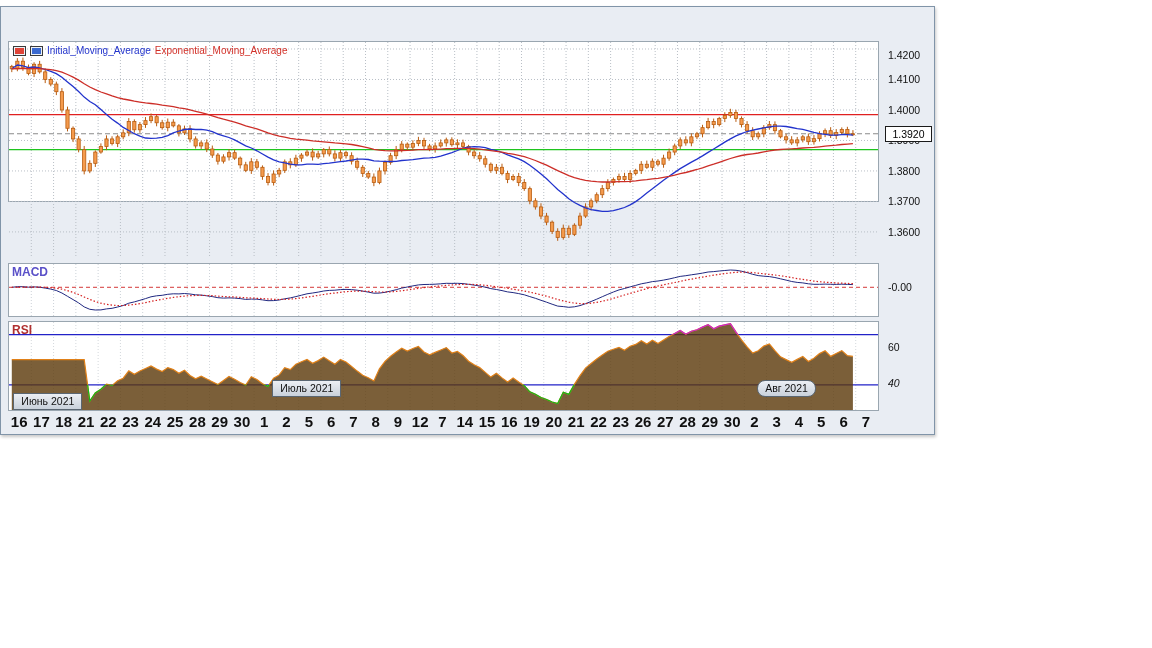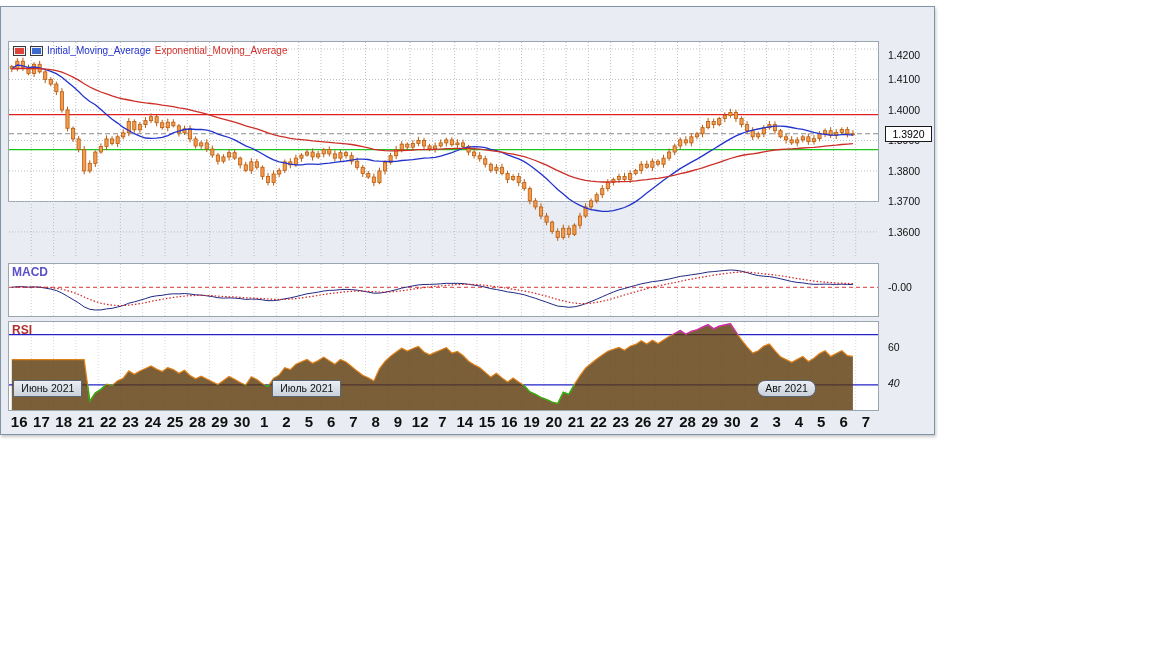--- a/index.html
+++ b/index.html
@@ -514,21 +514,21 @@
               <rect x="0" y="62.85714285714286" width="869" height="25.14285714285714"></rect>
             </clipPath>
             <clipPath id="clip-over">
               <rect x="0" y="0" width="869" height="12.571428571428571"></rect>
             </clipPath>
           </defs>
           <path d="M2.8,37.7 L 8.4,37.7 L 13.9,37.7 L 19.5,37.7 L 25.1,37.7 L 30.6,37.7 L 36.2,37.7 L 41.8,37.7 L 47.3,37.7 L 52.9,37.7 L 58.5,37.7 L 64.1,37.7 L 69.6,37.7 L 75.2,37.7 L 80.8,79.2 L 86.3,71.0 L 91.9,67.2 L 97.5,62.1 L 103.1,63.4 L 108.6,58.8 L 114.2,56.2 L 119.8,48.9 L 125.3,52.3 L 130.9,49.0 L 136.5,46.5 L 142.0,44.0 L 147.6,47.1 L 153.2,49.5 L 158.8,45.6 L 164.3,47.6 L 169.9,51.3 L 175.5,48.2 L 181.0,53.4 L 186.6,56.7 L 192.2,54.1 L 197.8,57.0 L 203.3,59.8 L 208.9,62.5 L 214.5,58.4 L 220.0,54.4 L 225.6,57.3 L 231.2,60.5 L 236.7,63.0 L 242.3,54.7 L 247.9,57.5 L 253.5,61.8 L 259.0,64.4 L 264.6,56.2 L 270.2,52.9 L 275.7,45.7 L 281.3,47.6 L 286.9,42.2 L 292.5,39.8 L 298.0,37.4 L 303.6,41.2 L 309.2,38.6 L 314.7,35.1 L 320.3,38.8 L 325.9,42.3 L 331.4,37.4 L 337.0,40.0 L 342.6,44.5 L 348.2,49.1 L 353.7,53.3 L 359.3,55.7 L 364.9,59.0 L 370.4,46.8 L 376.0,39.4 L 381.6,34.2 L 387.2,29.9 L 392.7,26.3 L 398.3,29.1 L 403.9,26.5 L 409.4,24.5 L 415.0,30.0 L 420.6,32.9 L 426.1,30.4 L 431.7,28.0 L 437.3,25.6 L 442.9,31.0 L 448.4,29.4 L 454.0,33.5 L 459.6,39.2 L 465.1,42.8 L 470.7,45.6 L 476.3,50.4 L 481.8,55.1 L 487.4,51.2 L 493.0,55.9 L 498.6,60.0 L 504.1,56.0 L 509.7,60.1 L 515.3,63.8 L 520.8,69.8 L 526.4,72.3 L 532.0,75.5 L 537.6,77.5 L 543.1,80.0 L 548.7,81.5 L 554.3,70.2 L 559.8,72.4 L 565.4,62.4 L 571.0,53.7 L 576.5,46.1 L 582.1,41.5 L 587.7,37.1 L 593.3,33.0 L 598.8,29.2 L 604.4,27.3 L 610.0,25.4 L 615.5,28.2 L 621.1,24.3 L 626.7,22.4 L 632.3,18.8 L 637.8,22.0 L 643.4,18.3 L 649.0,21.6 L 654.5,17.9 L 660.1,14.5 L 665.7,11.4 L 671.2,8.5 L 676.8,12.2 L 682.4,9.2 L 688.0,7.8 L 693.5,5.1 L 699.1,2.7 L 704.7,6.8 L 710.2,4.1 L 715.8,2.9 L 721.4,1.7 L 727.0,10.2 L 732.5,17.9 L 738.1,24.8 L 743.7,31.1 L 749.2,28.7 L 754.8,24.1 L 760.4,22.0 L 765.9,28.7 L 771.5,34.8 L 777.1,37.6 L 782.7,40.4 L 788.2,37.4 L 793.8,34.5 L 799.4,39.4 L 804.9,36.3 L 810.5,31.6 L 816.1,28.8 L 821.7,34.4 L 827.2,31.5 L 832.8,28.6 L 838.4,33.7 L 843.9,34.4" fill="none" stroke="#16b816" stroke-width="1.2" clip-path="url(#clip-under)"></path>
           <path d="M2.8,37.7 L 8.4,37.7 L 13.9,37.7 L 19.5,37.7 L 25.1,37.7 L 30.6,37.7 L 36.2,37.7 L 41.8,37.7 L 47.3,37.7 L 52.9,37.7 L 58.5,37.7 L 64.1,37.7 L 69.6,37.7 L 75.2,37.7 L 80.8,79.2 L 86.3,71.0 L 91.9,67.2 L 97.5,62.1 L 103.1,63.4 L 108.6,58.8 L 114.2,56.2 L 119.8,48.9 L 125.3,52.3 L 130.9,49.0 L 136.5,46.5 L 142.0,44.0 L 147.6,47.1 L 153.2,49.5 L 158.8,45.6 L 164.3,47.6 L 169.9,51.3 L 175.5,48.2 L 181.0,53.4 L 186.6,56.7 L 192.2,54.1 L 197.8,57.0 L 203.3,59.8 L 208.9,62.5 L 214.5,58.4 L 220.0,54.4 L 225.6,57.3 L 231.2,60.5 L 236.7,63.0 L 242.3,54.7 L 247.9,57.5 L 253.5,61.8 L 259.0,64.4 L 264.6,56.2 L 270.2,52.9 L 275.7,45.7 L 281.3,47.6 L 286.9,42.2 L 292.5,39.8 L 298.0,37.4 L 303.6,41.2 L 309.2,38.6 L 314.7,35.1 L 320.3,38.8 L 325.9,42.3 L 331.4,37.4 L 337.0,40.0 L 342.6,44.5 L 348.2,49.1 L 353.7,53.3 L 359.3,55.7 L 364.9,59.0 L 370.4,46.8 L 376.0,39.4 L 381.6,34.2 L 387.2,29.9 L 392.7,26.3 L 398.3,29.1 L 403.9,26.5 L 409.4,24.5 L 415.0,30.0 L 420.6,32.9 L 426.1,30.4 L 431.7,28.0 L 437.3,25.6 L 442.9,31.0 L 448.4,29.4 L 454.0,33.5 L 459.6,39.2 L 465.1,42.8 L 470.7,45.6 L 476.3,50.4 L 481.8,55.1 L 487.4,51.2 L 493.0,55.9 L 498.6,60.0 L 504.1,56.0 L 509.7,60.1 L 515.3,63.8 L 520.8,69.8 L 526.4,72.3 L 532.0,75.5 L 537.6,77.5 L 543.1,80.0 L 548.7,81.5 L 554.3,70.2 L 559.8,72.4 L 565.4,62.4 L 571.0,53.7 L 576.5,46.1 L 582.1,41.5 L 587.7,37.1 L 593.3,33.0 L 598.8,29.2 L 604.4,27.3 L 610.0,25.4 L 615.5,28.2 L 621.1,24.3 L 626.7,22.4 L 632.3,18.8 L 637.8,22.0 L 643.4,18.3 L 649.0,21.6 L 654.5,17.9 L 660.1,14.5 L 665.7,11.4 L 671.2,8.5 L 676.8,12.2 L 682.4,9.2 L 688.0,7.8 L 693.5,5.1 L 699.1,2.7 L 704.7,6.8 L 710.2,4.1 L 715.8,2.9 L 721.4,1.7 L 727.0,10.2 L 732.5,17.9 L 738.1,24.8 L 743.7,31.1 L 749.2,28.7 L 754.8,24.1 L 760.4,22.0 L 765.9,28.7 L 771.5,34.8 L 777.1,37.6 L 782.7,40.4 L 788.2,37.4 L 793.8,34.5 L 799.4,39.4 L 804.9,36.3 L 810.5,31.6 L 816.1,28.8 L 821.7,34.4 L 827.2,31.5 L 832.8,28.6 L 838.4,33.7 L 843.9,34.4" fill="none" stroke="#cc22cc" stroke-width="1.2" clip-path="url(#clip-over)"></path>
         </svg>
       <span class="plabel" id="rsi-lab">RSI</span>
-    <span class="monthbox" style="left: 4.345px;">Июнь 2021</span>
+    <span class="monthbox" style="left: 4.345px; margin-top: 13px;">Июнь 2021</span>
         <span class="monthbox" style="left: 263.307px;">Июль 2021</span>
         <span class="monthbox" style="left: 748.209px; border-radius: 8px;">Авг 2021</span>
       </div>
 
     <div class="timeaxis" id="time-axis">
         <span style="left: 11.141px;">16</span>
         <span style="left: 33.4231px;">17</span>
         <span style="left: 55.7051px;">18</span>
         <span style="left: 77.9872px;">21</span>
         <span style="left: 100.269px;">22</span>

